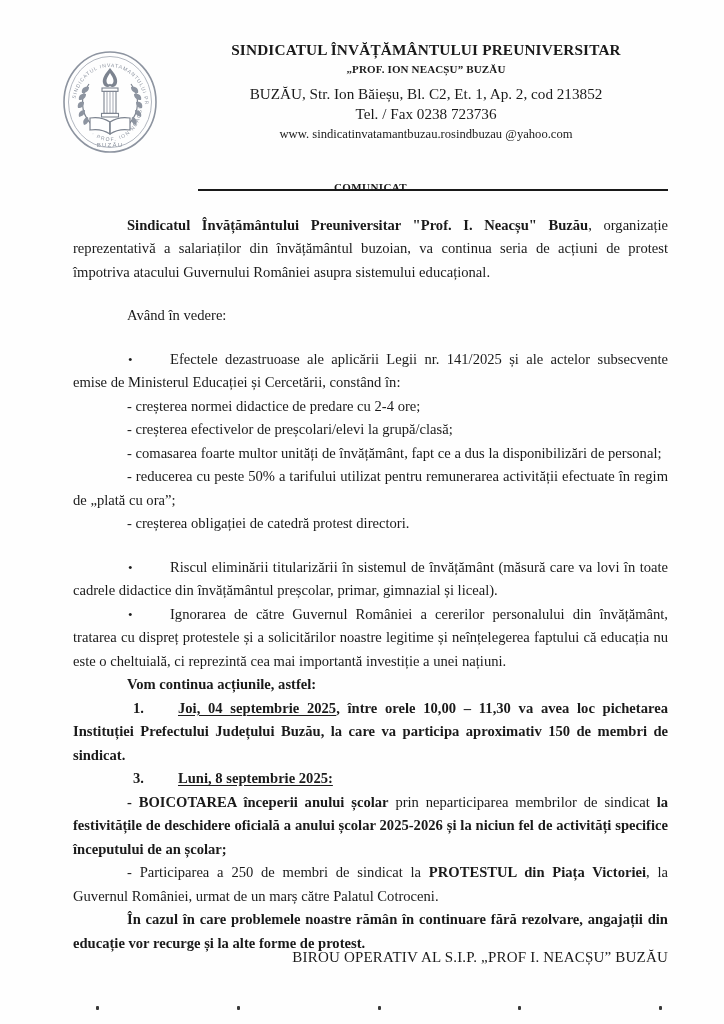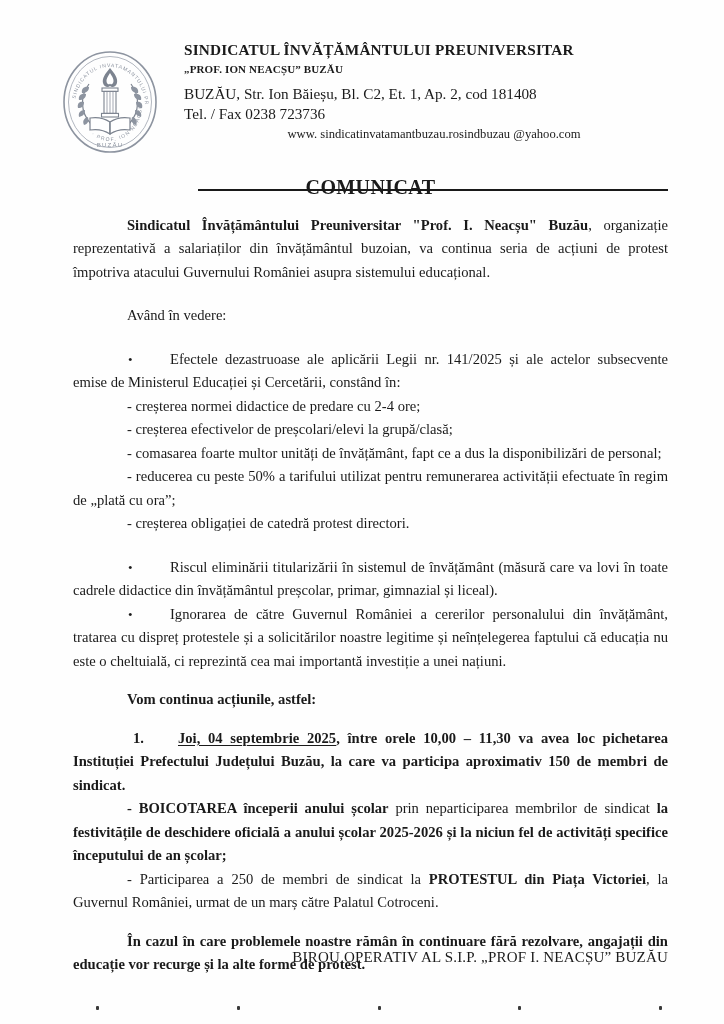--- a/index.html
+++ b/index.html
@@ -36,24 +36,24 @@
     position: absolute;
     left: 58px;
     top: 8px;
     width: 104px;
     height: 108px;
   }
   .seal svg { display: block; width: 104px; height: 108px; }
 
   .header-text {
     position: absolute;
-    left: 184px;
+    left: 176px;
     top: 0;
     width: 500px;
-    text-align: left;
+    text-align: center;
   }
 
   .org-line-1 {
     font-size: 15.3px;
     font-weight: bold;
     letter-spacing: 0.15px;
     line-height: 19px;
     white-space: nowrap;
   }
   .org-line-2 {
@@ -100,32 +100,32 @@
     width: 595px;
     font-size: 14.6px;
     line-height: 23.5px;
     text-align: justify;
     text-justify: inter-word;
   }
 
   .comunicat {
     text-align: center;
     font-weight: bold;
-    font-size: 20px;
+    font-size: 11px;
     letter-spacing: 0.4px;
     margin: 0 0 14px 0;
   }
 
   p.para {
     margin: 0;
     text-indent: 54px;
     text-align: justify;
   }
   p.spaced { margin-top: 20px; }
-  p.spaced-lg { margin-top: 15px; }
+  p.spaced-lg { }
 
   .bullet-item {
     margin: 0;
     position: relative;
     padding-left: 0;
     text-indent: 0;
     text-align: justify;
   }
   .bullet-dot {
     display: inline-block;
@@ -248,21 +248,21 @@
           <line x1="52" y1="74" x2="52" y2="86" stroke-width="0.9"></line>
         </g>
 
         <text x="52" y="99" text-anchor="middle" font-family="'Liberation Sans', sans-serif" font-size="6.2" fill="#8d94a0" letter-spacing="1.1">BUZĂU</text>
       </svg>
     </div>
 
     <div class="header-text">
       <div class="org-line-1">SINDICATUL ÎNVĂȚĂMÂNTULUI PREUNIVERSITAR</div>
       <div class="org-line-2">„PROF. ION NEACȘU” BUZĂU</div>
-      <div class="addr-line">BUZĂU, Str. Ion Băieșu, Bl. C2, Et. 1, Ap. 2, cod 181408</div>
+      <div class="addr-line">BUZĂU, Str. Ion Băieșu, Bl. C2, Et. 1, Ap. 2, cod 213852</div>
       <div class="tel-line">Tel. / Fax 0238 723736</div>
       <div class="contact-row">
         <span>www. sindicatinvatamantbuzau.ro</span>
         <span>sindbuzau @yahoo.com</span>
       </div>
     </div>
 
     <div class="rule"></div>
   </div>
 
@@ -284,20 +284,21 @@
 
     <p class="bullet-item spaced"><span class="bullet-dot"></span><span>Riscul eliminării titularizării în sistemul de învățământ (măsură care va lovi în toate cadrele didactice din învățământul preșcolar, primar, gimnazial și liceal).</span></p>
 
     <p class="bullet-item"><span class="bullet-dot"></span><span>Ignorarea de către Guvernul României a cererilor personalului din învățământ, tratarea cu dispreț protestele și a solicitărilor noastre legitime și neînțelegerea faptului că educația nu este o cheltuială, ci reprezintă cea mai importantă investiție a unei națiuni.</span></p>
 
     <p class="para spaced-lg"><b>Vom continua acțiunile, astfel:</b></p>
 
     <p class="num-item spaced-lg"><span class="num-marker">1.</span><b><u>Joi, 04 septembrie 2025</u></b><b>, între orele 10,00 – 11,30 va avea loc pichetarea Instituției Prefectului Județului Buzău, la care va participa aproximativ 150 de membri de sindicat.</b></p>
 
 
+    <p class="num-item spaced-lg"><span class="num-marker">3.</span><b><u>Luni, 8 septembrie 2025:</u></b></p>
 
     <p class="dash-item"><b>- BOICOTAREA începerii anului școlar</b><span> prin neparticiparea membrilor de sindicat </span><b>la festivitățile de deschidere oficială a anului școlar 2025-2026 și la niciun fel de activități specifice începutului de an școlar;</b></p>
 
     <p class="dash-item"><span>- Participarea a 250 de membri de sindicat la </span><b>PROTESTUL din Piața Victoriei</b><span>, la Guvernul României, urmat de un marș către Palatul Cotroceni.</span></p>
 
     <p class="para spaced-lg"><b>În cazul în care problemele noastre rămân în continuare fără rezolvare, angajații din educație vor recurge  și la alte forme de protest.</b></p>
   </div>
 
   <div class="signature">BIROU OPERATIV AL S.I.P. „PROF I. NEACȘU” BUZĂU</div>
 

